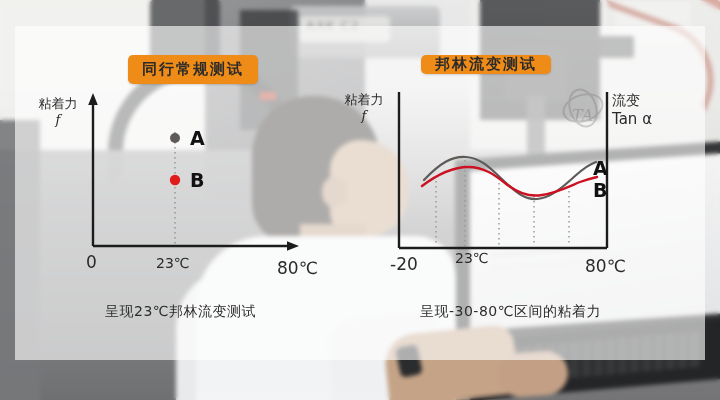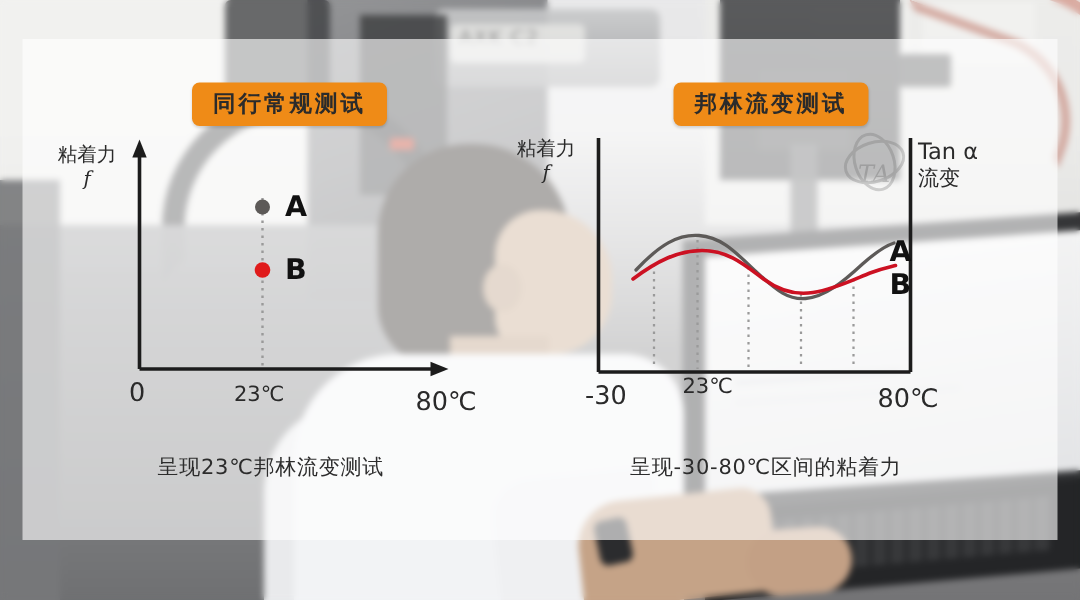--- a/index.html
+++ b/index.html
@@ -75,21 +75,21 @@
   
   .panel{position:absolute;left:15px;top:26px;width:690px;height:334px;
     background:rgba(255,255,255,0.62);}
 
   
   .badge{position:absolute;border-radius:5px;color:#2b2b2b;
     font-size:15px;font-weight:bold;letter-spacing:2px;
     display:flex;align-items:center;justify-content:center;
     box-shadow:0 1px 2px rgba(0,0,0,.15);}
   #badgeL{left:128px;top:55px;width:130px;height:29px;}
-  #badgeR{left:449px;top:55px;width:130px;height:29px;}
+  #badgeR{left:421px;top:55px;width:130px;height:19px;}
 
   
   .chart{position:absolute;}
   .axis-txt{position:absolute;color:#2a2a2a;white-space:nowrap;}
 
   .ylab{font-size:13px;line-height:1.25;text-align:center;}
   .ylab .sub{font-style:italic;font-family:"DejaVu Serif","Liberation Serif",serif;font-size:13px;}
   .tick{font-size:14px;}
   .tick-big{font-size:17px;}
   .ptlabel{font-size:19px;font-weight:bold;color:#111;}
@@ -207,33 +207,33 @@
       <path d="M422,186 C438,174 452,167 468,167 C486,167 497,177 509,186
                C520,194 530,197 542,195 C556,193 570,186 580,182 C588,179 593,178 597,177" fill="none" stroke="#cc1122" stroke-width="2.4" stroke-linecap="round"></path>
     </svg>
 
     <div class="axis-txt ylab" style="left:332px;top:92px;width:64px;">
       <div>粘着力</div>
       <div class="sub">f</div>
     </div>
 
     <div class="axis-txt ylab" style="left:612px;top:92px;width:80px;text-align:left;">
+      <div style="font-size:14px;">流变</div>
       <div style="font-size:15px;">Tan α</div>
-      <div style="font-size:14px;">流变</div>
     </div>
 
     <svg class="ta-logo" viewBox="0 0 48 46">
       <ellipse cx="23" cy="20" rx="20" ry="13" fill="none" stroke="#6d6d6d" stroke-width="2" transform="rotate(-18 23 20)"></ellipse>
       <ellipse cx="23" cy="20" rx="13" ry="19" fill="none" stroke="#6d6d6d" stroke-width="2" transform="rotate(-18 23 20)"></ellipse>
       <text x="12" y="33" font-size="16" font-style="italic" font-family="DejaVu Serif, serif" fill="#5e5e5e">TA</text>
     </svg>
 
     <div class="axis-txt ptlabel" style="left:593px;top:157px;">A</div>
     <div class="axis-txt ptlabel" style="left:593px;top:179px;">B</div>
 
-    <div class="axis-txt tick-big" style="left:390px;top:254px;">-30</div>
+    <div class="axis-txt tick-big" style="left:390px;top:254px;">-20</div>
     <div class="axis-txt tick" style="left:455px;top:250px;">23℃</div>
     <div class="axis-txt tick-big" style="left:585px;top:256px;">80℃</div>
 
     <div class="caption" style="left:420px;top:303px;">呈现-30-80℃区间的粘着力</div>
   </div>
 
 </div>
 
 </body></html>

